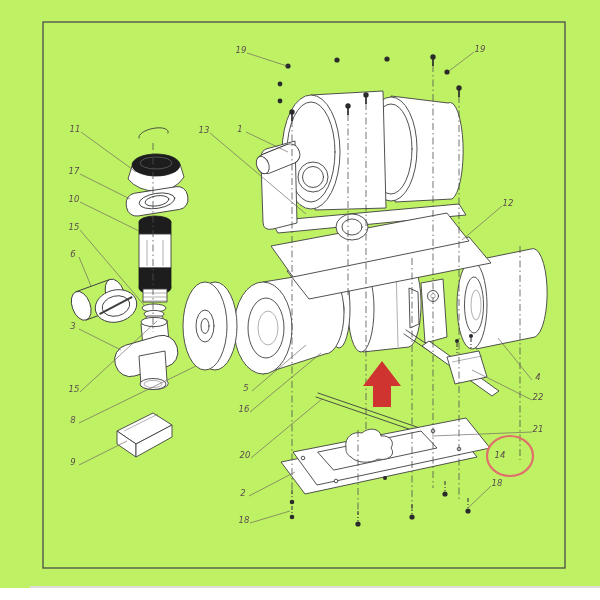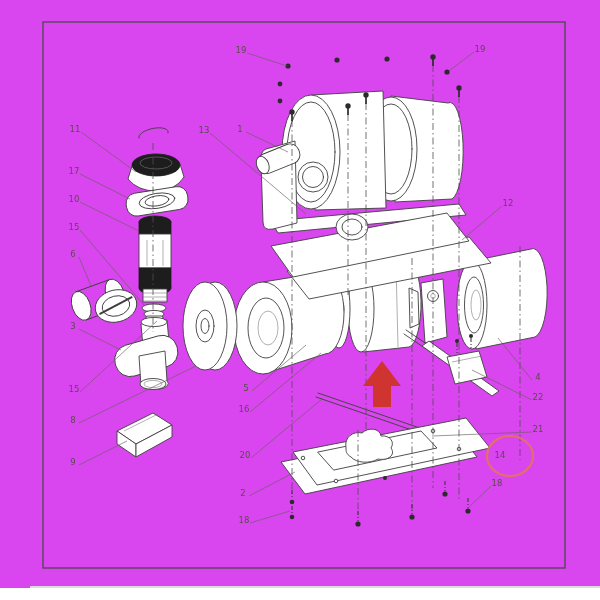--- a/index.html
+++ b/index.html
@@ -1,17 +1,17 @@
 <!DOCTYPE html>
 <html><head>
 <meta charset="utf-8">
 <style>
   html,body{margin:0;padding:0;background:#ffffff;}
-  #stage{position:relative;width:600px;height:588px;background:#d946ef;overflow:hidden;
-         font-family:"DejaVu Sans", sans-serif;}
+  #stage{position:relative;width:600px;height:588px;background:#bef264;overflow:hidden;
+         font-family:"DejaVu Sans", sans-serif;font-style:italic;}
   svg{position:absolute;left:0;top:0;}
   .ink{stroke:#3e3e3e;stroke-width:0.9;fill:none;stroke-linejoin:round;stroke-linecap:round;}
   .inkf{stroke:#3e3e3e;stroke-width:0.9;fill:#ffffff;stroke-linejoin:round;}
   .dark{fill:#1d1d1d;stroke:#1d1d1d;stroke-width:0.8;}
   .thin{stroke:#6e6e6e;stroke-width:0.55;fill:none;}
   .axis{stroke:#4e4e4e;stroke-width:0.8;fill:none;stroke-dasharray:7 3 1.5 3;}
   .screwhead{fill:#2b2b2b;stroke:none;}
   .screwshaft{stroke:#2b2b2b;stroke-width:1.7;fill:none;}
   .boltshaft{stroke:#3a3a3a;stroke-width:1.1;fill:none;stroke-dasharray:4 2 1 2;}
   #leader-layer line{stroke:#6b5e5e;stroke-width:0.65;}

